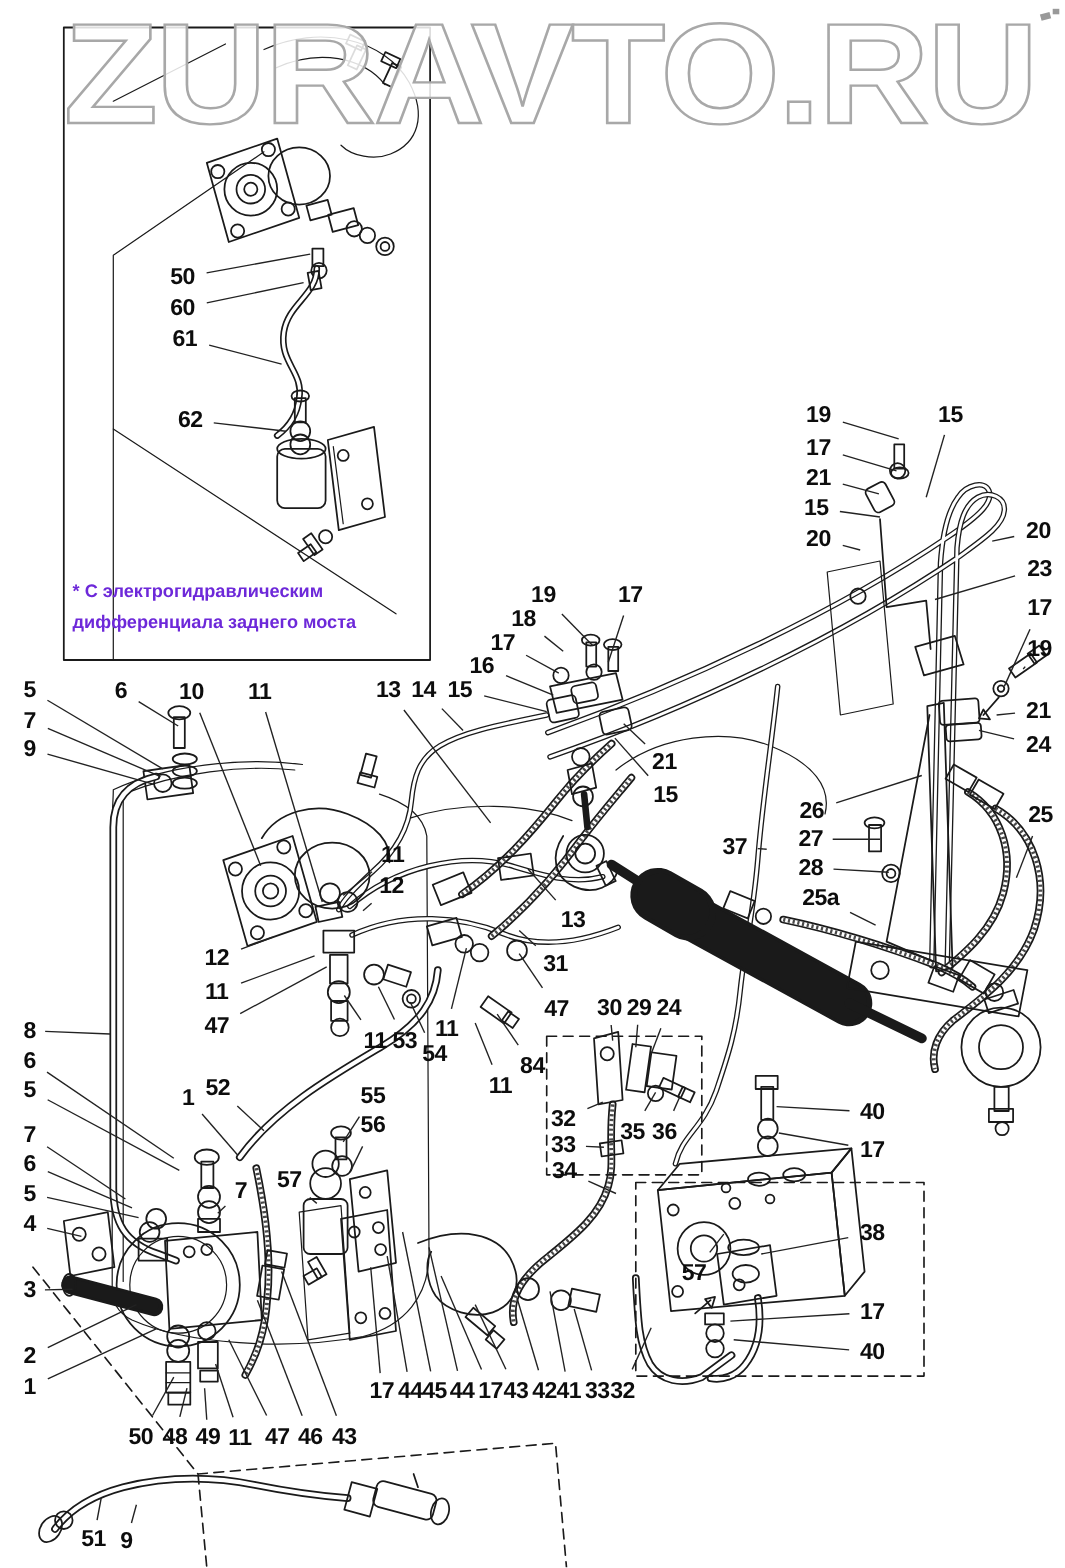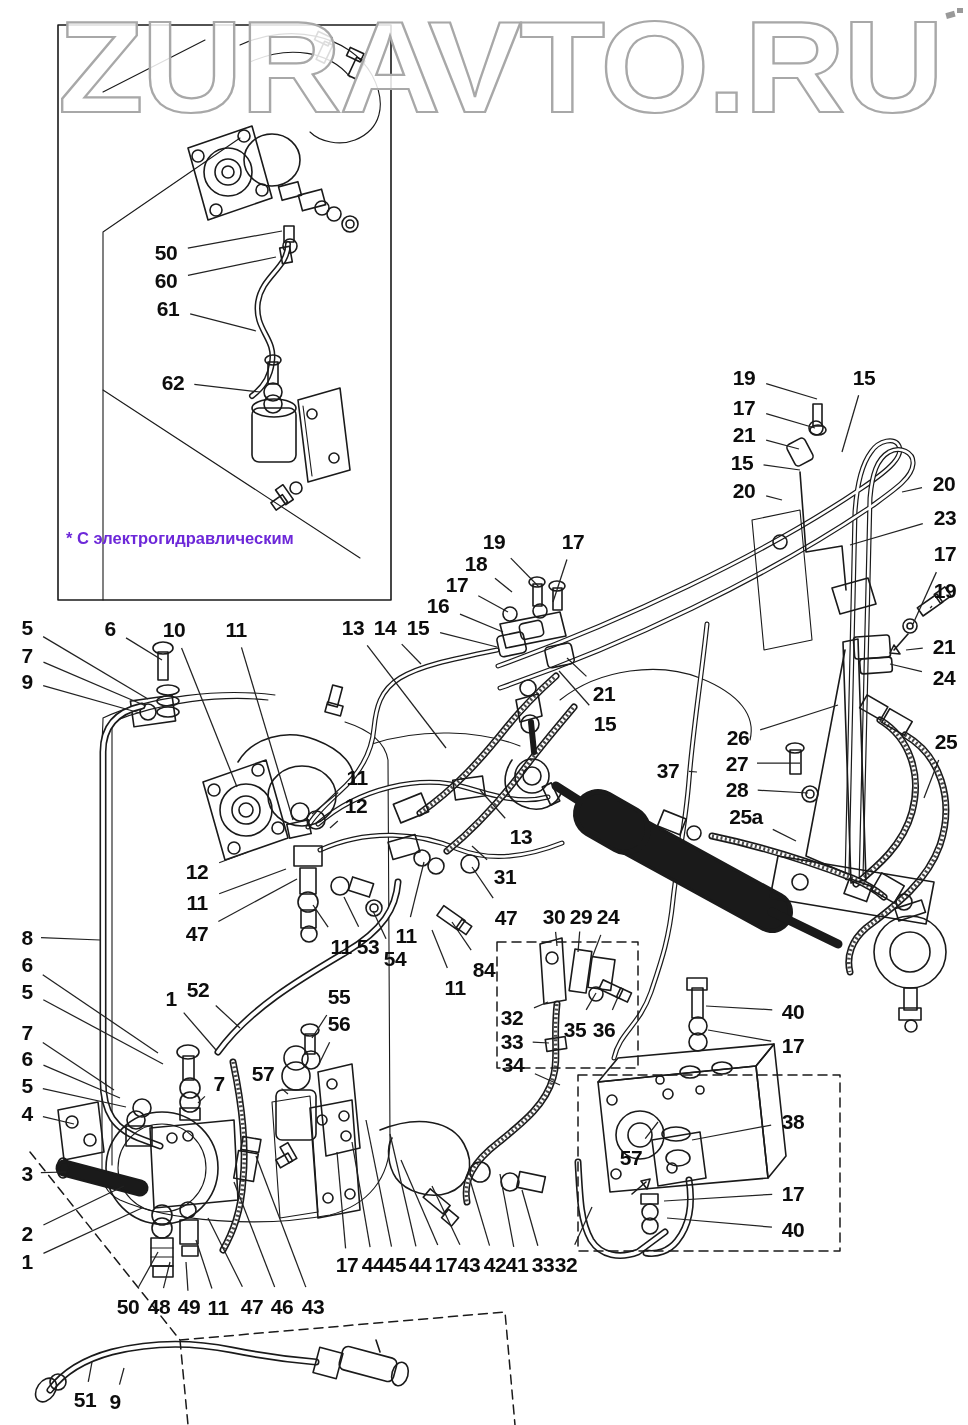--- a/index.html
+++ b/index.html
@@ -487,20 +487,21 @@
 
   <text class="wm" x="500" y="112" text-anchor="middle" textLength="884" lengthAdjust="spacingAndGlyphs">ZURAVTO.RU</text>
   <g class="cmark-g">
     <rect x="946" y="12" width="9" height="6" fill="#999" stroke="none" transform="rotate(-15 950 15)"></rect>
     <rect x="957" y="8" width="6" height="5" fill="#999" stroke="none"></rect>
   </g>
 </svg>
 
 <div id="caption">
   <div>* С электрогидравлическим</div>
+  <div>дифференциала заднего моста</div>
 </div>
 
 <div class="callout" style="left: 166px; top: 252px;">50</div>
     <div class="callout" style="left: 166px; top: 280px;">60</div>
     <div class="callout" style="left: 168px; top: 308px;">61</div>
     <div class="callout" style="left: 173px; top: 382px;">62</div>
     <div class="callout" style="left: 744px; top: 377px;">19</div>
     <div class="callout" style="left: 744px; top: 407px;">17</div>
     <div class="callout" style="left: 744px; top: 434px;">21</div>
     <div class="callout" style="left: 742px; top: 462px;">15</div>

